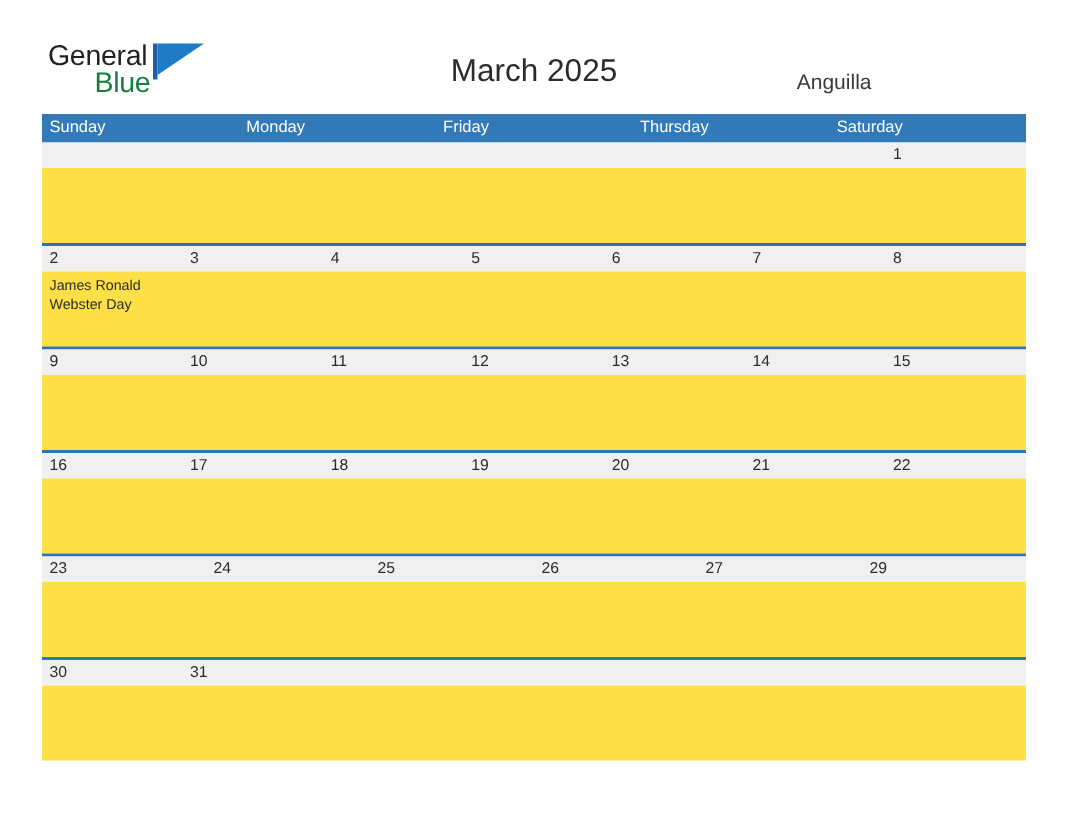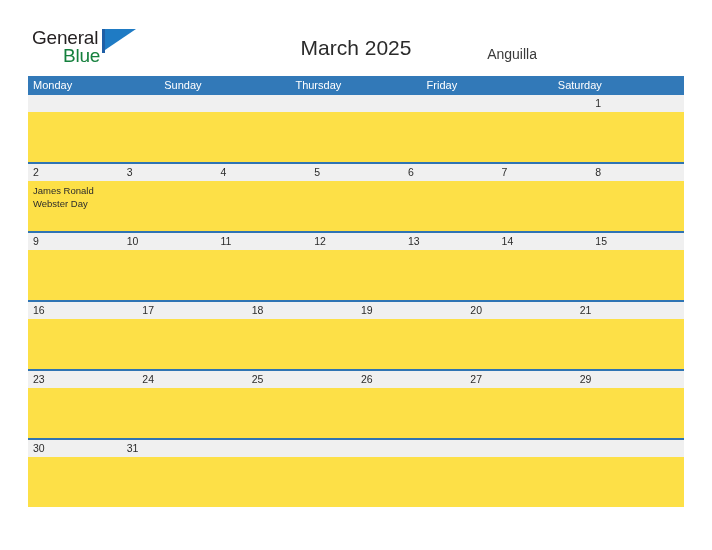--- a/index.html
+++ b/index.html
@@ -23,20 +23,21 @@
     box-sizing: border-box;
   }
 
   
   .header {
     position: absolute;
     left: 0;
     top: 0;
     width: 565px;
     height: 76px;
+    padding-left: 44px;
   }
 
   .logo {
     position: absolute;
     left: 32px;
     top: 28px;
     width: 120px;
     height: 44px;
   }
   .logo-general {
@@ -196,24 +197,24 @@
 
     <div class="title">March 2025</div>
 
     <div class="location">Anguilla</div>
 
   </div>
 
   <div class="calendar">
 
     <div class="dow-row">
+      <div class="dow-cell">Sunday</div>
       <div class="dow-cell">Monday</div>
-      <div class="dow-cell">Sunday</div>
+      <div class="dow-cell">Friday</div>
       <div class="dow-cell">Thursday</div>
-      <div class="dow-cell">Friday</div>
       <div class="dow-cell">Saturday</div>
     </div>
 
     <div id="weeks-container">
         <div class="week-row">
           <div class="band">
             <div class="daynum"></div>
             <div class="daynum"></div>
             <div class="daynum"></div>
             <div class="daynum"></div>
@@ -274,20 +275,21 @@
           </div>
         </div>
         <div class="week-row">
           <div class="band">
             <div class="daynum">16</div>
             <div class="daynum">17</div>
             <div class="daynum">18</div>
             <div class="daynum">19</div>
             <div class="daynum">20</div>
             <div class="daynum">21</div>
+            <div class="daynum">22</div>
           </div>
           <div class="body">
             <div class="daycell"></div>
             <div class="daycell"></div>
             <div class="daycell"></div>
             <div class="daycell"></div>
             <div class="daycell"></div>
             <div class="daycell"></div>
             <div class="daycell"></div>
           </div>

